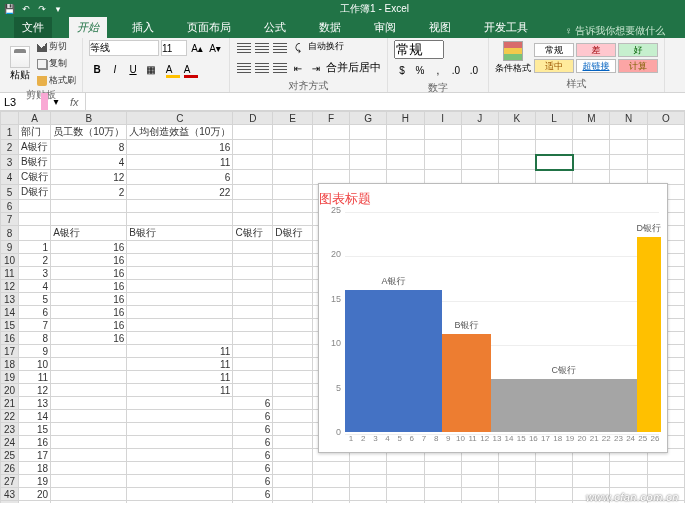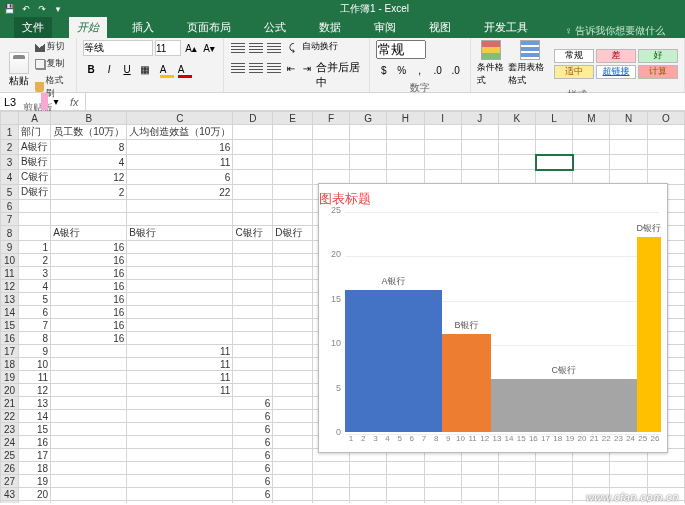--- a/index.html
+++ b/index.html
@@ -201,24 +201,20 @@
       </div>
     </div>
     <div class="group-label">数字</div>
   </div>
 
   <div class="group">
     <div class="group-content">
       <div style="display:flex;flex-direction:column;align-items:center;font-size:9px;gap:1px">
         <i class="cond-icon"></i>
         <span>条件格式</span>
-      </div>
-      <div style="display:flex;flex-direction:column;align-items:center;font-size:9px;gap:1px">
-        <i class="table-icon"></i>
-        <span>套用表格格式</span>
       </div>
       <div class="cell-styles">
         <div class="style-row">
           <div class="style-cell sc-normal">常规</div>
           <div class="style-cell sc-bad">差</div>
           <div class="style-cell sc-good">好</div>
         </div>
         <div class="style-row">
           <div class="style-cell sc-neutral">适中</div>
           <div class="style-cell sc-link">超链接</div>

